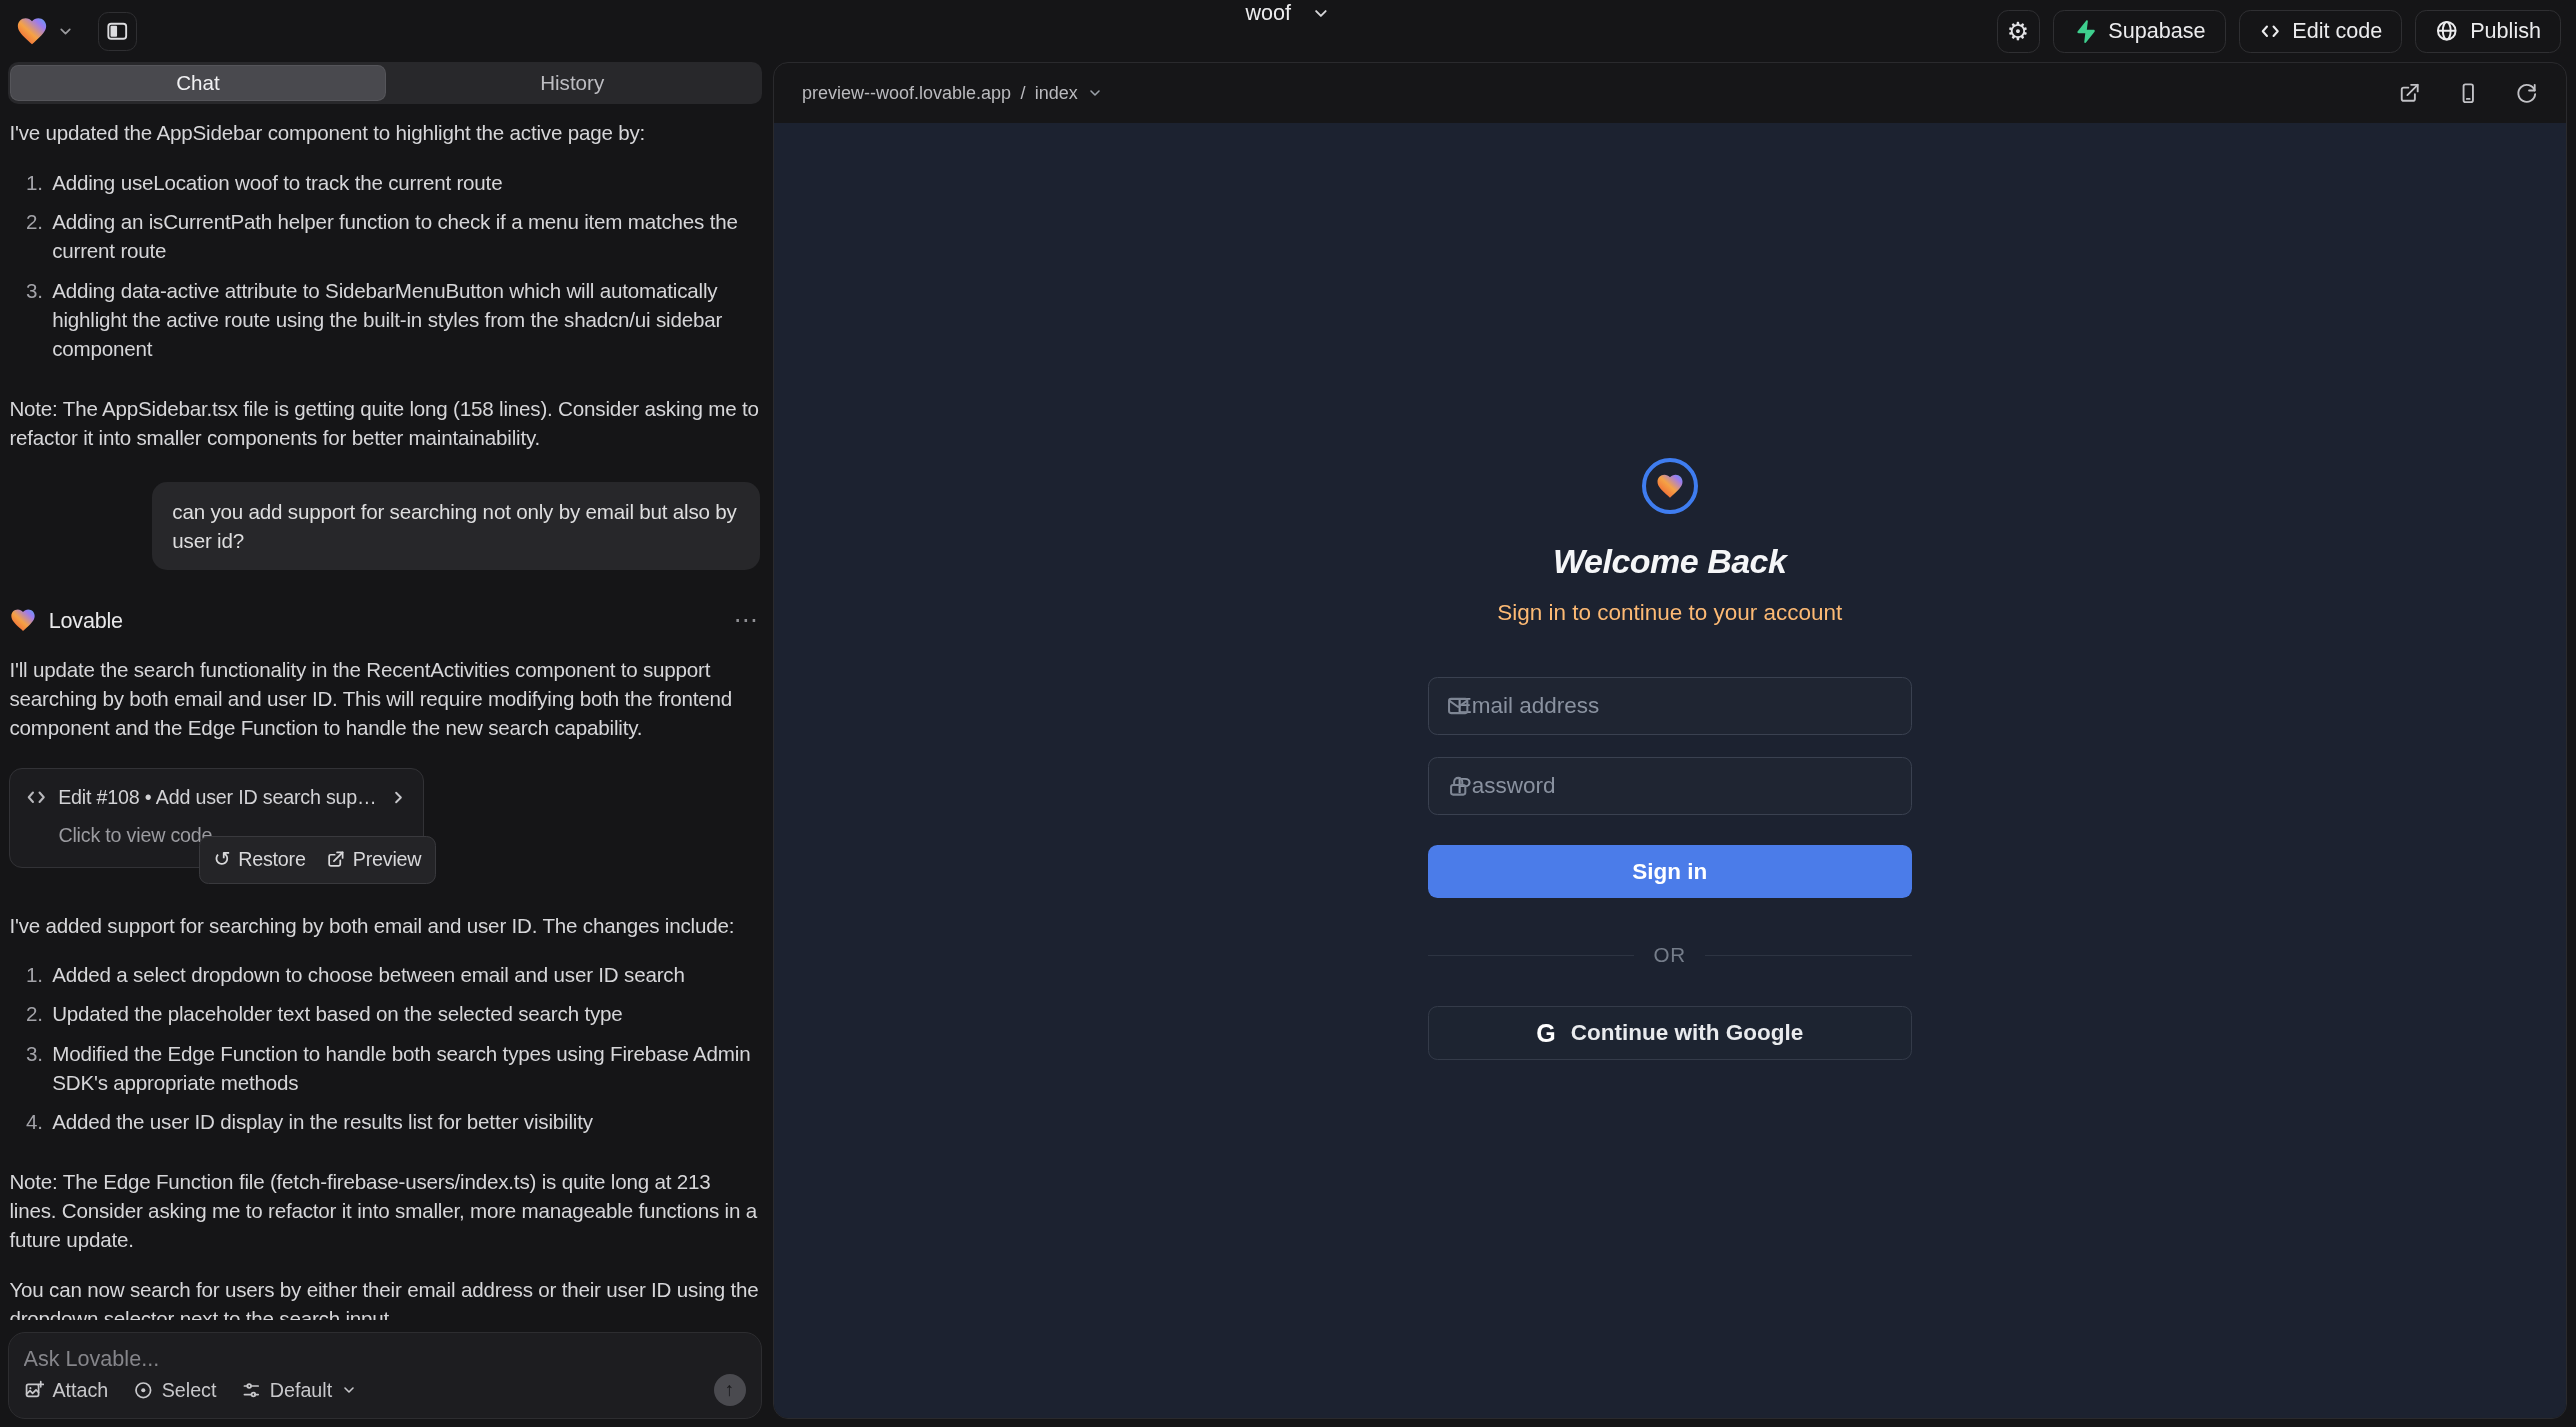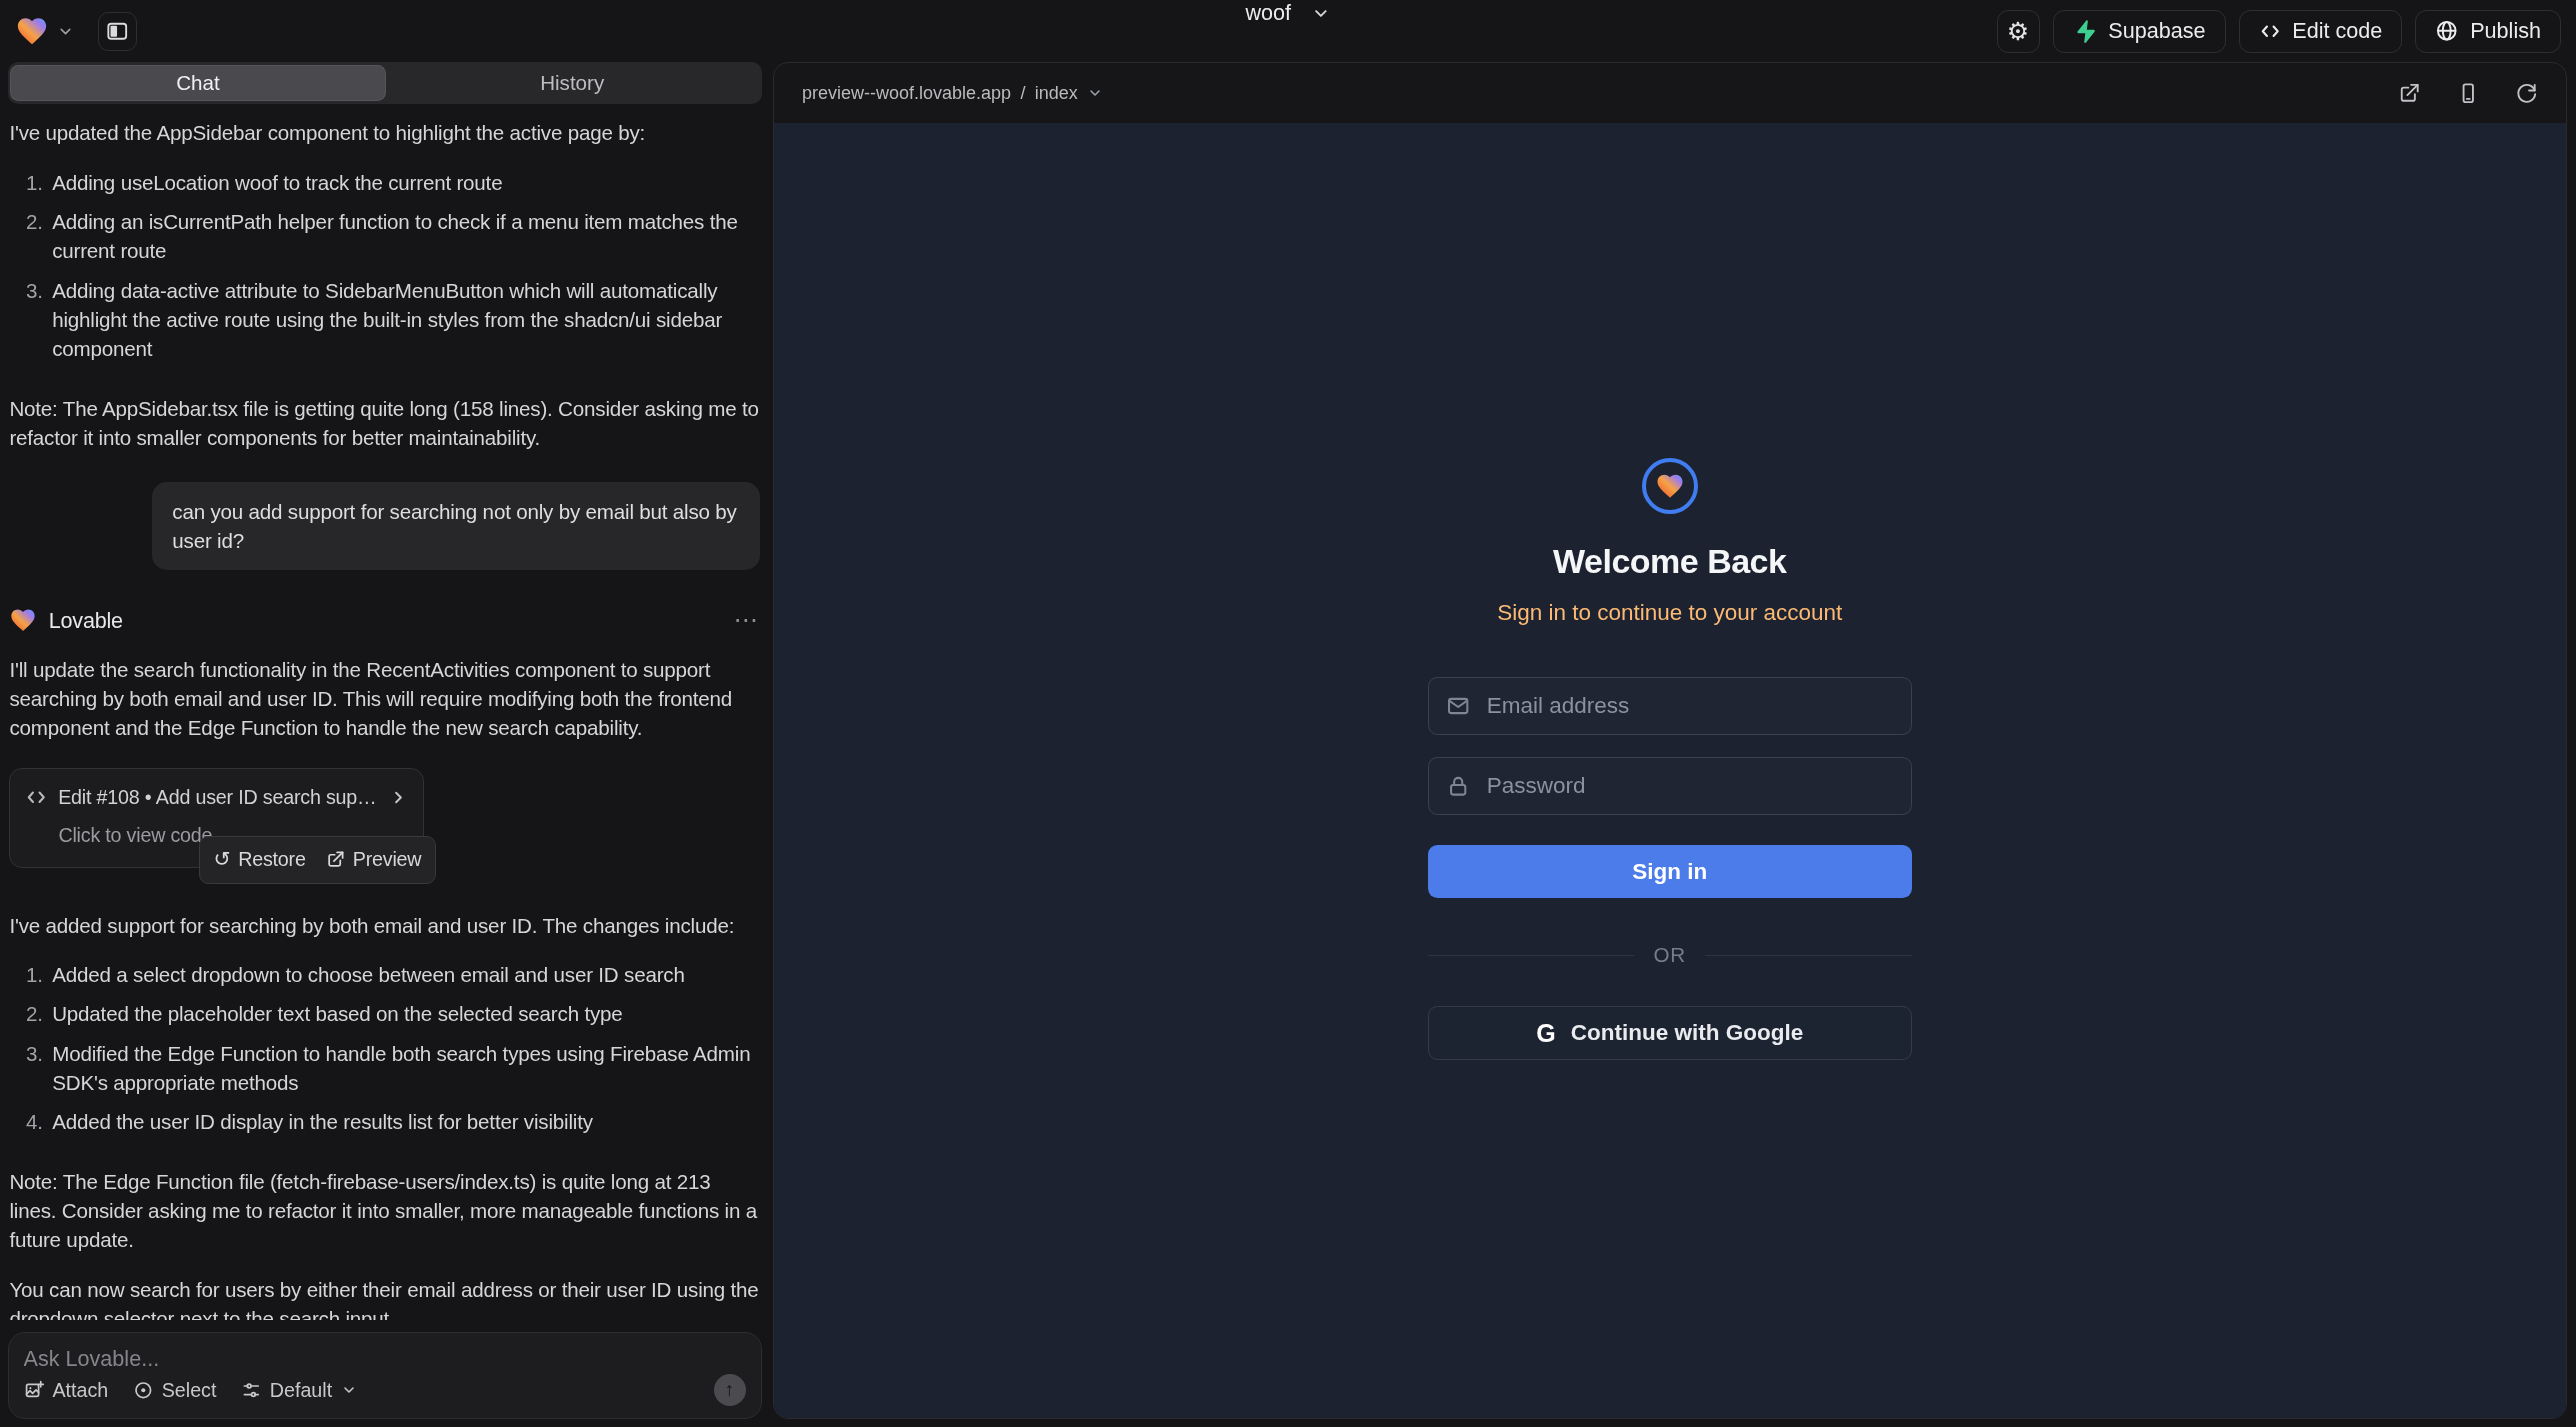--- a/index.html
+++ b/index.html
@@ -66,25 +66,25 @@
   
   .preview-col{flex:1;margin:0 9.4px 9.4px 1.9px;border:0.9px solid #2a2a2d;border-radius:15px;overflow:hidden;display:flex;flex-direction:column;background:#161618;}
   .url-bar{height:60px;display:flex;align-items:center;padding:0 28px;font-size:18px;color:#bababe;}
   .url-text{display:flex;align-items:center;gap:9.4px;cursor:pointer;}
   .url-bar .sep{color:#bababe;}
   .url-actions{margin-left:auto;display:flex;align-items:center;gap:36px;color:#c2c2c6;}
   .url-actions .act{cursor:pointer;display:flex;}
   .preview-body{flex:1;background:#1c2230;display:flex;align-items:center;justify-content:center;}
   .auth-card{width:484px;display:flex;flex-direction:column;align-items:center;margin-top:-22.5px;}
   .auth-logo{width:56px;height:56px;border-radius:50%;border:4.7px solid var(--ring-blue);display:flex;align-items:center;justify-content:center;}
-  .auth-title{margin-top:28px;font-size:34px;font-weight:bold;color:#f5f6f8;letter-spacing:-0.5px;}
+  .auth-title{margin-top:28px;font-size:34px;font-weight:bold;color:#f5f6f8;letter-spacing:-0.5px;font-style:italic;}
   .auth-sub{margin-top:19px;font-size:22.5px;color:#fdba74;}
   .field{position:relative;width:100%;margin-top:22.5px;}
   .field.first{margin-top:51px;}
-  .field input{width:100%;height:58px;background:#1f2532;border:1.9px solid #3a4150;border-radius:9.4px;padding:0 19px 0 58px;font-size:22.5px;color:#e5e7eb;font-family:inherit;outline:none;}
+  .field input{width:100%;height:58px;background:#1f2532;border:1.9px solid #3a4150;border-radius:9.4px;padding:0 19px 0 28px;font-size:22.5px;color:#e5e7eb;font-family:inherit;outline:none;}
   .field input::placeholder{color:#8a92a0;}
   .field .f-icon{position:absolute;left:18px;top:50%;transform:translateY(-50%);}
   .signin-btn{width:100%;height:53px;margin-top:30px;background:var(--accent-blue);border:none;border-radius:9.4px;color:#ffffff;font-size:22.5px;font-weight:bold;font-family:inherit;cursor:pointer;}
   .or-row{width:100%;display:flex;align-items:center;gap:19px;margin-top:45px;}
   .or-row .line{flex:1;height:0.9px;background:#2d3442;}
   .or-row .or-text{font-size:20.6px;color:#757d8a;letter-spacing:0.9px;}
   .google-btn{width:100%;height:54px;margin-top:39px;background:#1d2431;border:1.9px solid #343b49;border-radius:9.4px;display:flex;align-items:center;justify-content:center;gap:15px;color:#e9ebee;font-size:22.5px;font-weight:bold;font-family:inherit;cursor:pointer;}
   .g-glyph{font-size:25px;font-weight:bold;color:#ffffff;line-height:1;}
 </style>
 </head>

